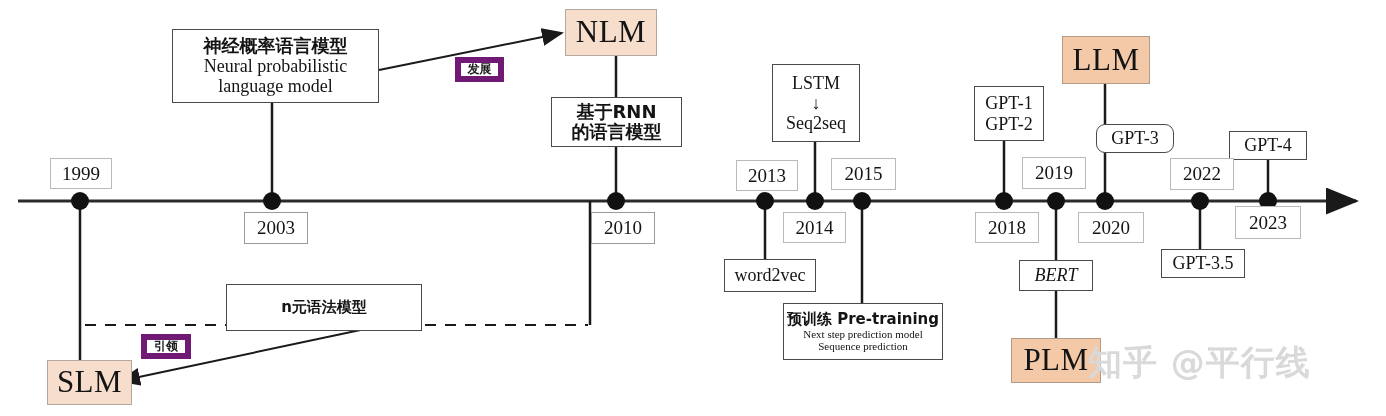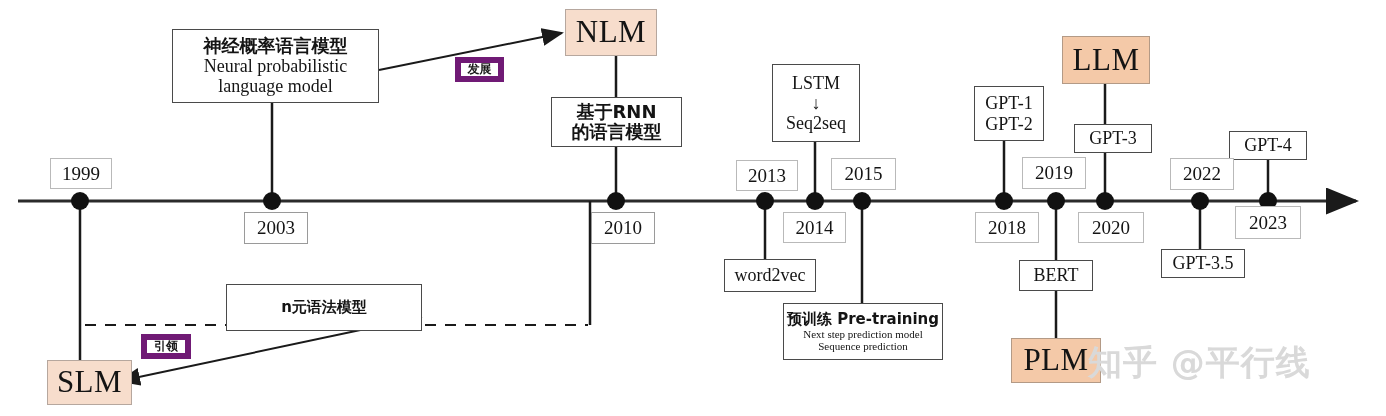--- a/index.html
+++ b/index.html
@@ -124,25 +124,25 @@
     <span class="cn t15">预训练 Pre-training</span>
     <span class="t11">Next step prediction model</span>
     <span class="t11">Sequence prediction</span>
   </div>
 
   <div class="nd dark" style="left:974px;top:86px;width:70px;height:55px;">
     <span class="t18">GPT-1</span>
     <span class="t18">GPT-2</span>
   </div>
 
-  <div class="nd dark" style="left:1019px;top:260px;width:74px;height:31px;">
+  <div class="nd dark" style="left:1019px;top:260px;width:74px;height:31px;font-style:italic;">
     <span class="t18">BERT</span>
   </div>
 
-  <div class="nd dark" style="left:1074px;top:124px;width:78px;height:29px;">
+  <div class="nd dark" style="left:1096px;top:124px;width:78px;height:29px;border-radius:9px;">
     <span class="t18">GPT-3</span>
   </div>
 
   <div class="nd dark" style="left:1161px;top:249px;width:84px;height:29px;">
     <span class="t18">GPT-3.5</span>
   </div>
 
   <div class="nd dark" style="left:1229px;top:131px;width:78px;height:29px;">
     <span class="t18">GPT-4</span>
   </div>

